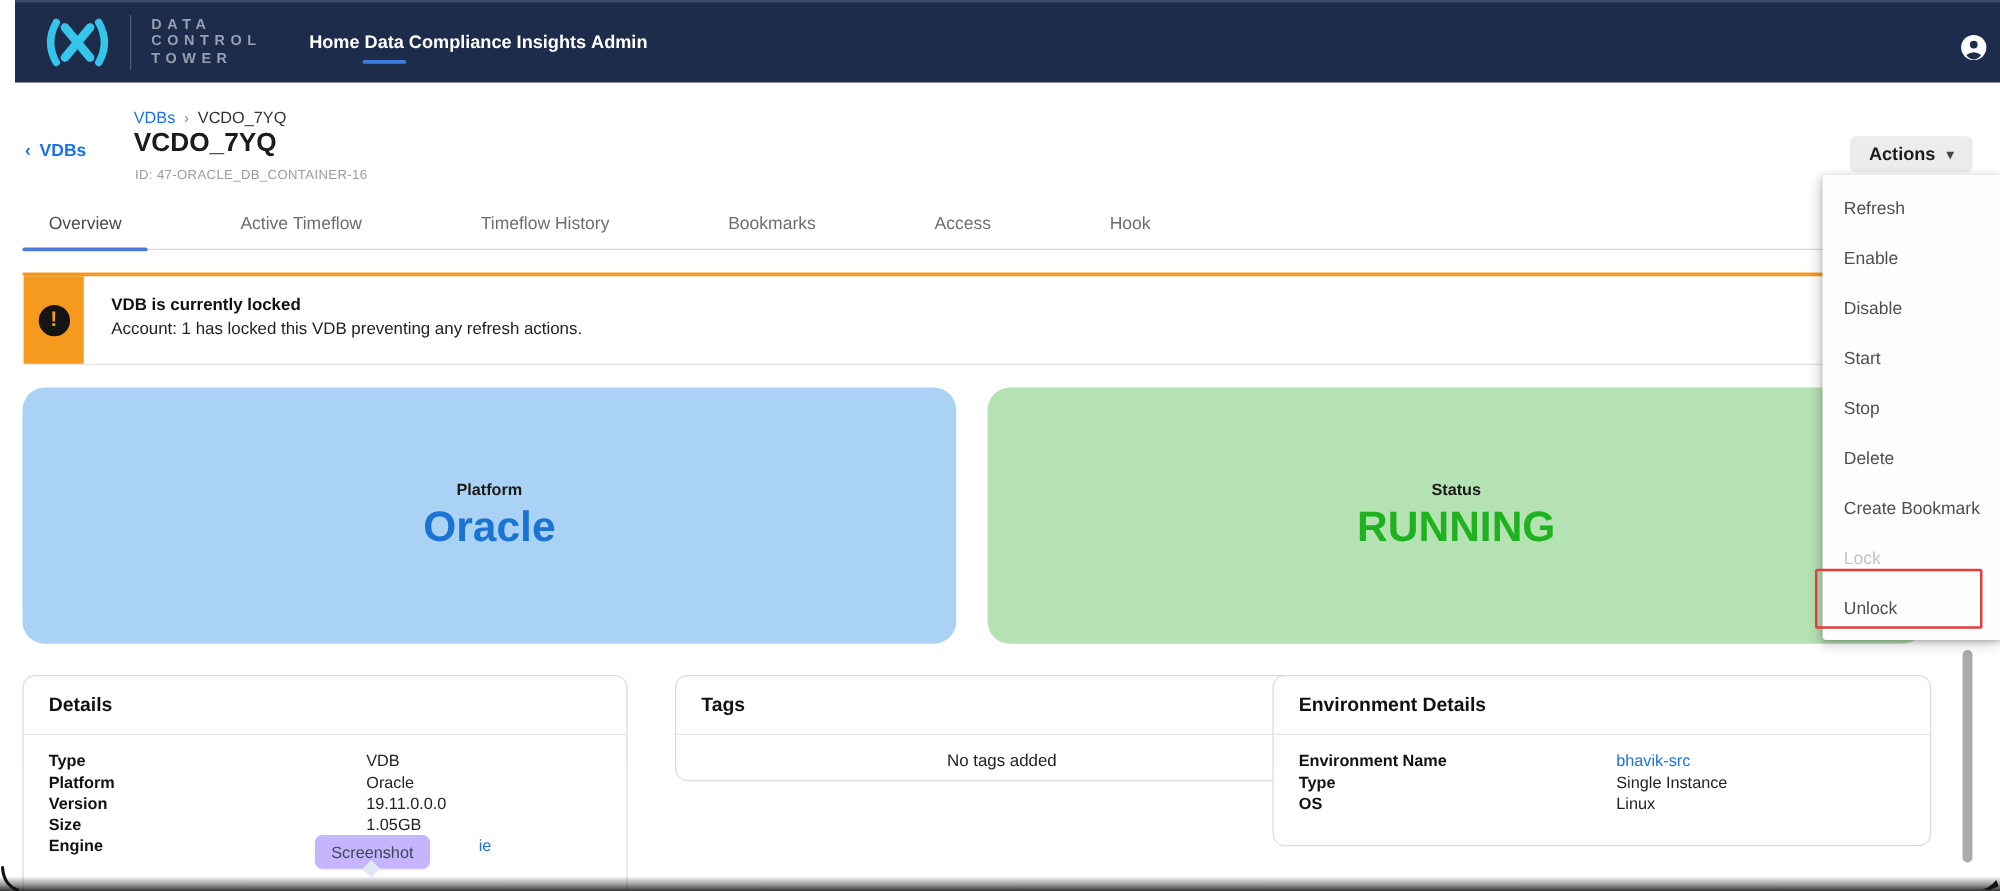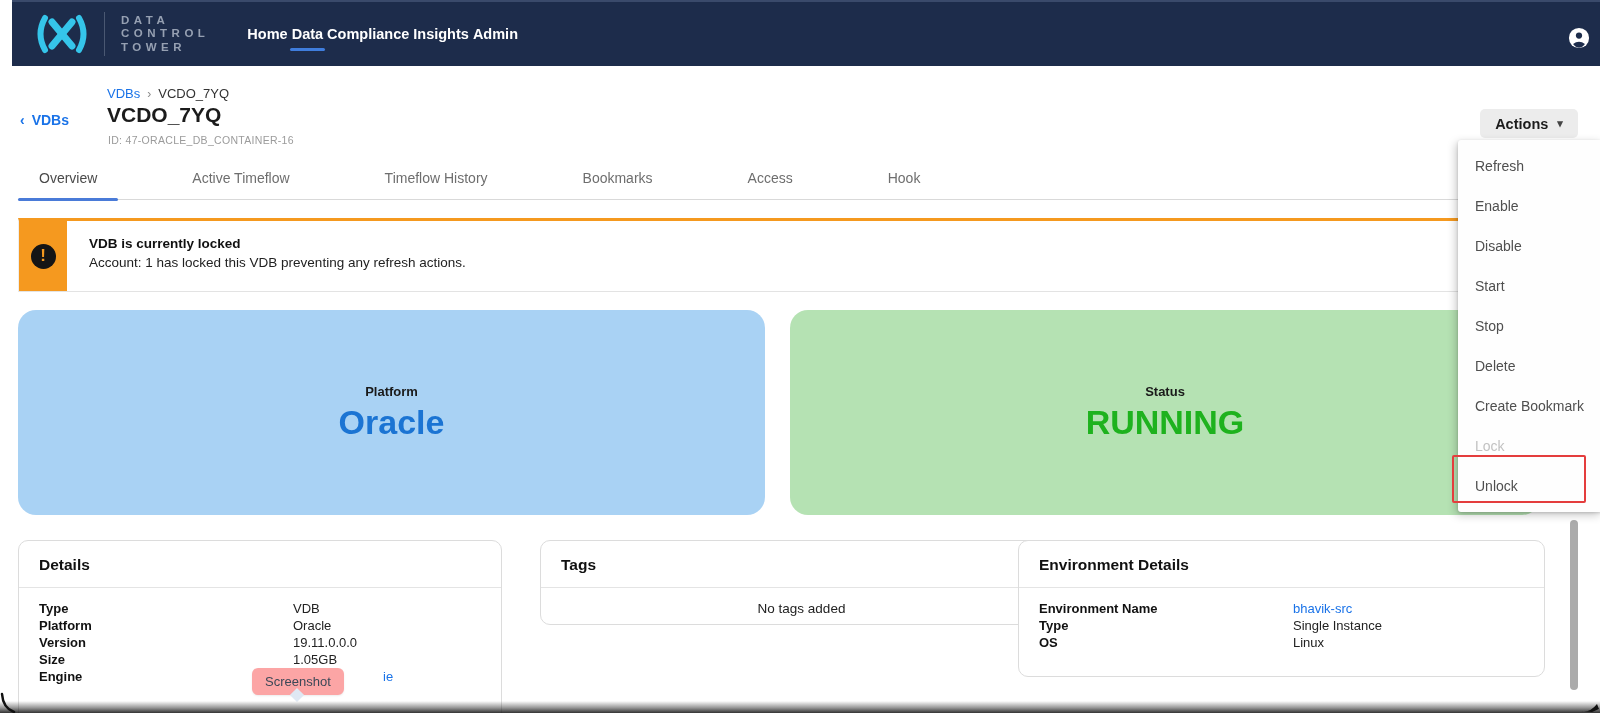--- a/index.html
+++ b/index.html
@@ -80,21 +80,21 @@
   
   .dropdown { position:absolute; left:1458px; top:140px; width:144px; height:372px; background:#fefefe;
               box-shadow:-2px 3px 10px rgba(0,0,0,0.22), 0 1px 3px rgba(0,0,0,0.15); border-radius:3px;
               padding:6px 0; z-index:10; }
   .dd-item { height:40px; display:flex; align-items:center; padding-left:17px; font-size:14px; color:#4f4f4f; cursor:pointer; }
   .dd-item.disabled { color:#c2c2c2; cursor:default; }
   .red-box { position:absolute; left:1452px; top:455px; width:134px; height:48px;
              border:2px solid #e43d3d; border-radius:2px; z-index:11; pointer-events:none; }
 
   
-  .tooltip { position:absolute; left:252px; top:668px; background:#fca5a5; color:#3c4857;
+  .tooltip { position:absolute; left:252px; top:668px; background:#c4b5fd; color:#3c4857;
              font-size:13px; padding:6px 13px; border-radius:6px; z-index:12; box-shadow:0 1px 2px rgba(0,0,0,.08); }
   .tooltip:after { content:""; position:absolute; left:40px; bottom:-5px; width:10px; height:10px;
                    background:#dfe8f3; transform:rotate(45deg); }
 
   
   .v-scrollbar { position:absolute; left:1570px; top:520px; width:8px; height:170px; background:#ababab; border-radius:4px; z-index:6; }
   .bottom-edge { position:absolute; left:0; bottom:0; width:1600px; height:12px; z-index:20;
                  background:linear-gradient(to bottom, rgba(0,0,0,0) 0%, rgba(30,30,30,0.45) 55%, rgba(15,15,15,0.85) 100%); }
   .corner-artifact { position:absolute; left:0px; top:688px; z-index:21; }
   .cursor-artifact { position:absolute; left:1580px; top:700px; z-index:21; }

